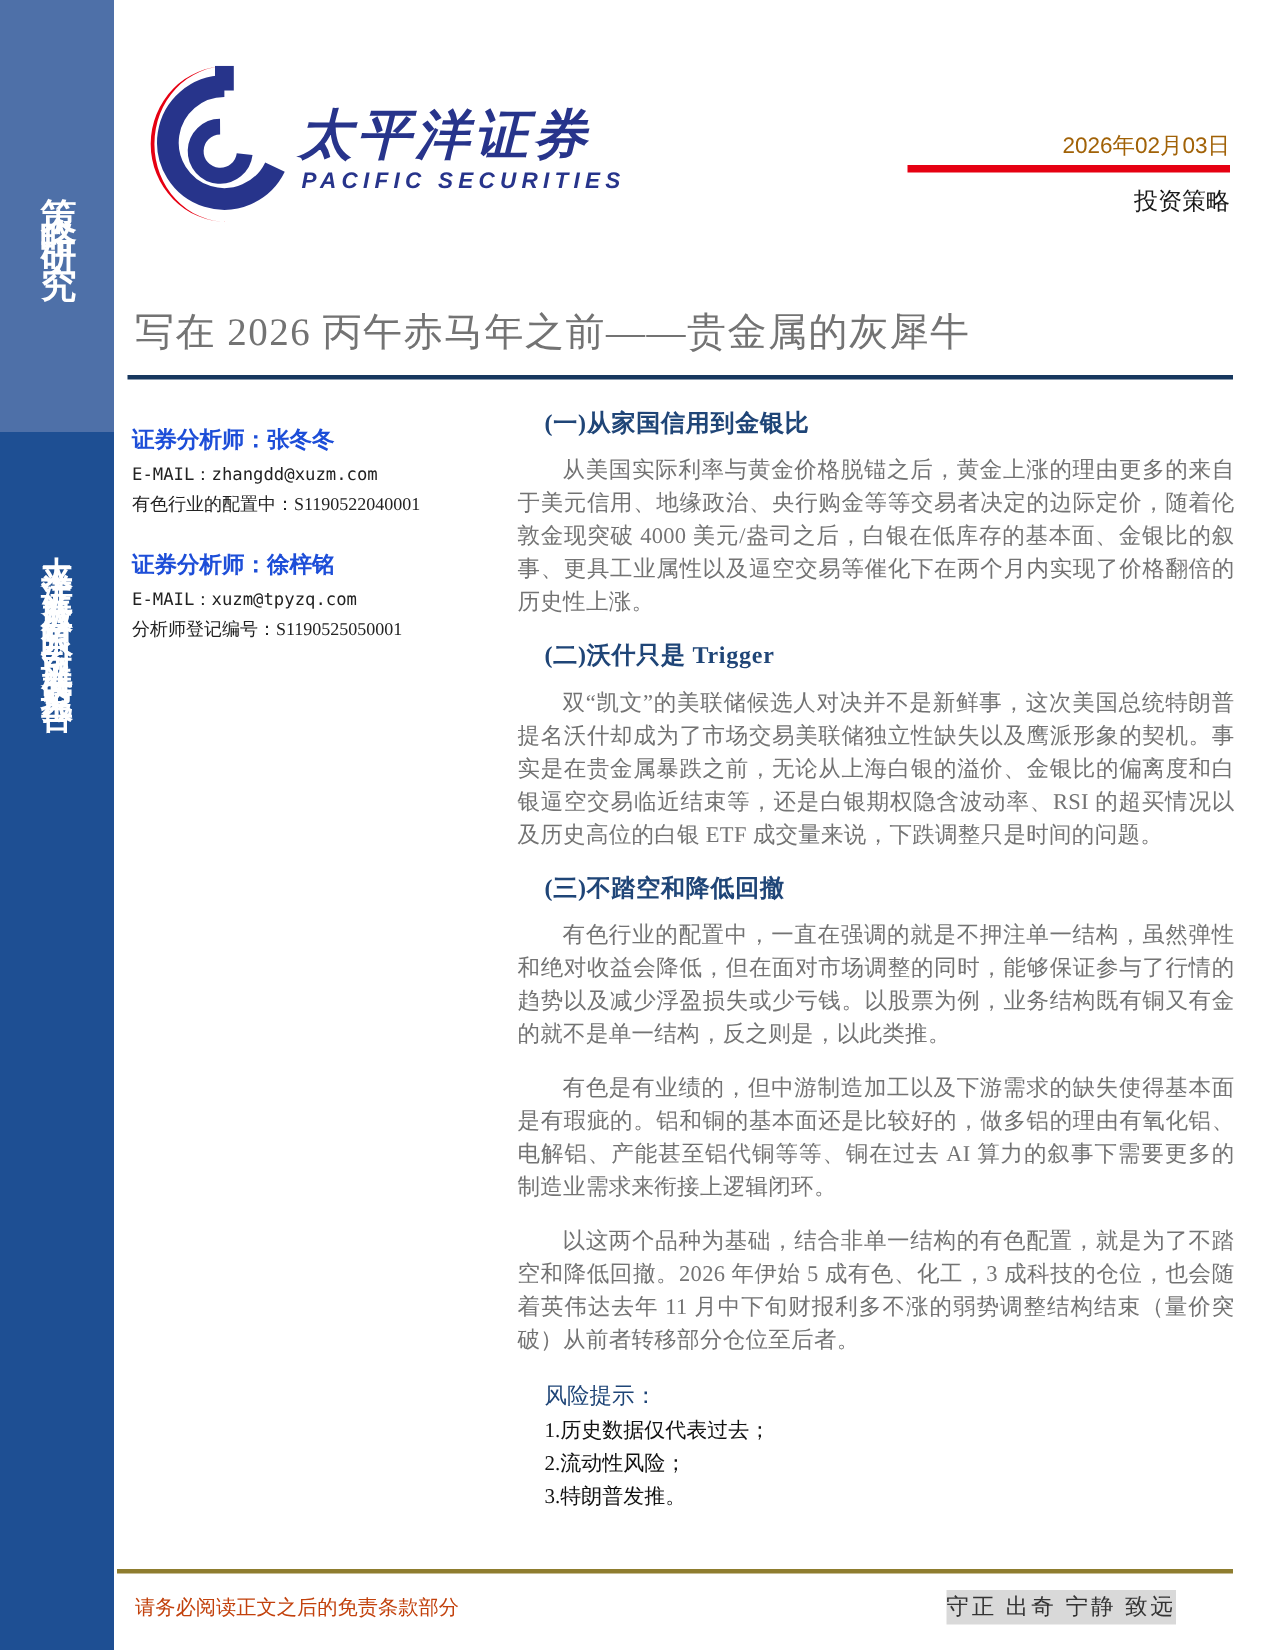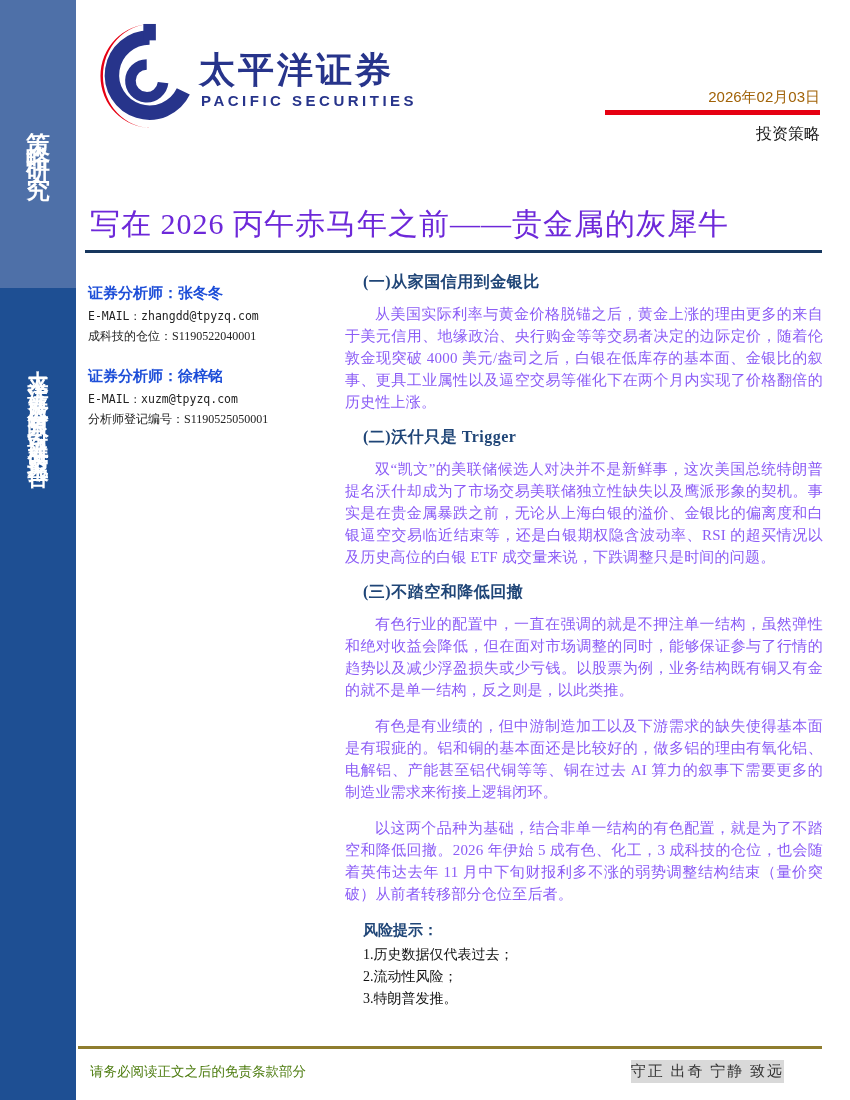--- a/index.html
+++ b/index.html
@@ -23,21 +23,21 @@
   .v-text {
     writing-mode: vertical-rl; text-orientation: upright;
     color: #ffffff; font-weight: bold;
     font-family: "Liberation Serif", "DejaVu Serif", serif;
     position: absolute; left: 50%; transform: translateX(-50%);
   }
   .v-text.small-block { top: 112px; font-size: 24px; letter-spacing: 15px; }
   .v-text.big-block   { top: 66px;  font-size: 21px; letter-spacing: 6px; }
 
   
-  .logo-wrap { position: absolute; left: 86px; top: 20px; width: 330px; height: 115px; }
+  .logo-wrap { position: absolute; left: 86px; top: 40px; width: 330px; height: 115px; font-style: italic; }
   .logo-icon { position: absolute; left: 0; top: 0; }
   .brand-cn {
     position: absolute; left: 113px; top: 26px;
     font-family: "Liberation Sans", sans-serif;
     font-size: 36px; font-weight: bold; color: #27348b; letter-spacing: 3px;
     white-space: nowrap;
   }
   .brand-en {
     position: absolute; left: 115px; top: 72px;
     font-family: "Liberation Sans", sans-serif;
@@ -55,21 +55,21 @@
     background: #e60012;
   }
   .category {
     position: absolute; right: 30px; top: 124px; width: 215px;
     text-align: right; font-size: 16px; color: #1a1a1a;
   }
 
   
   .report-title {
     position: absolute; left: 90px; top: 204px; width: 720px;
-    font-size: 30px; color: #6d28d9; font-weight: normal;
+    font-size: 26px; color: #737373; font-weight: normal;
     letter-spacing: 1px; white-space: nowrap;
   }
   .title-rule {
     position: absolute; left: 85px; top: 250px; width: 737px; height: 3px;
     background: #17375e;
   }
 
   
   .analysts { position: absolute; left: 88px; top: 284px; width: 250px; }
   .analyst { margin-bottom: 22px; }
@@ -80,37 +80,37 @@
   }
   .analyst-line.cn { font-family: "Liberation Serif", serif; font-size: 12px; }
 
   
   .main { position: absolute; left: 345px; top: 258px; width: 478px; }
   .sec-heading {
     color: #1f4577; font-weight: bold; font-size: 16px;
     margin: 14px 0 10px 18px; letter-spacing: 0.5px;
   }
   .para {
-    font-size: 15px; line-height: 22px; color: #8b5cf6;
+    font-size: 15px; line-height: 22px; color: #737373;
     text-align: justify; text-indent: 2em; margin-bottom: 14px;
     letter-spacing: 0.2px;
   }
   .risk-heading {
-    color: #1f4577; font-weight: bold; font-size: 15px;
+    color: #1f4577; font-weight: normal; font-size: 15px;
     margin: 16px 0 4px 18px;
   }
   .risk-item { font-size: 14px; line-height: 22px; color: #111; margin-left: 18px; }
 
   
   .footer-rule {
     position: absolute; left: 78px; top: 1046px; width: 744px; height: 3px;
     background: #8f7d2f;
   }
   .footer-disclaimer {
-    position: absolute; left: 90px; top: 1063px; font-size: 13.5px; color: #4d7c0f;
+    position: absolute; left: 90px; top: 1063px; font-size: 13.5px; color: #c2410c;
   }
   .footer-motto {
     position: absolute; right: 66px; top: 1060px; font-size: 15px; color: #333;
     background: #d9d9d9; padding: 2px 0; letter-spacing: 2px;
   }
 </style>
 </head>
 <body>
 
 <div class="page">
@@ -136,22 +136,22 @@
   <div class="date-line">2026年02月03日</div>
   <div class="red-rule"></div>
   <div class="category">投资策略</div>
 
   <h1 class="report-title">写在 2026 丙午赤马年之前——贵金属的灰犀牛</h1>
   <div class="title-rule"></div>
 
   <div class="analysts">
     <div class="analyst">
       <div class="analyst-name">证券分析师：张冬冬</div>
-      <div class="analyst-line">E-MAIL：zhangdd@tpyzq.com</div>
-      <div class="analyst-line cn">成科技的仓位：S1190522040001</div>
+      <div class="analyst-line">E-MAIL：zhangdd@xuzm.com</div>
+      <div class="analyst-line cn">有色行业的配置中：S1190522040001</div>
     </div>
     <div class="analyst">
       <div class="analyst-name">证券分析师：徐梓铭</div>
       <div class="analyst-line">E-MAIL：xuzm@tpyzq.com</div>
       <div class="analyst-line cn">分析师登记编号：S1190525050001</div>
     </div>
   </div>
 
   <div class="main">
 

